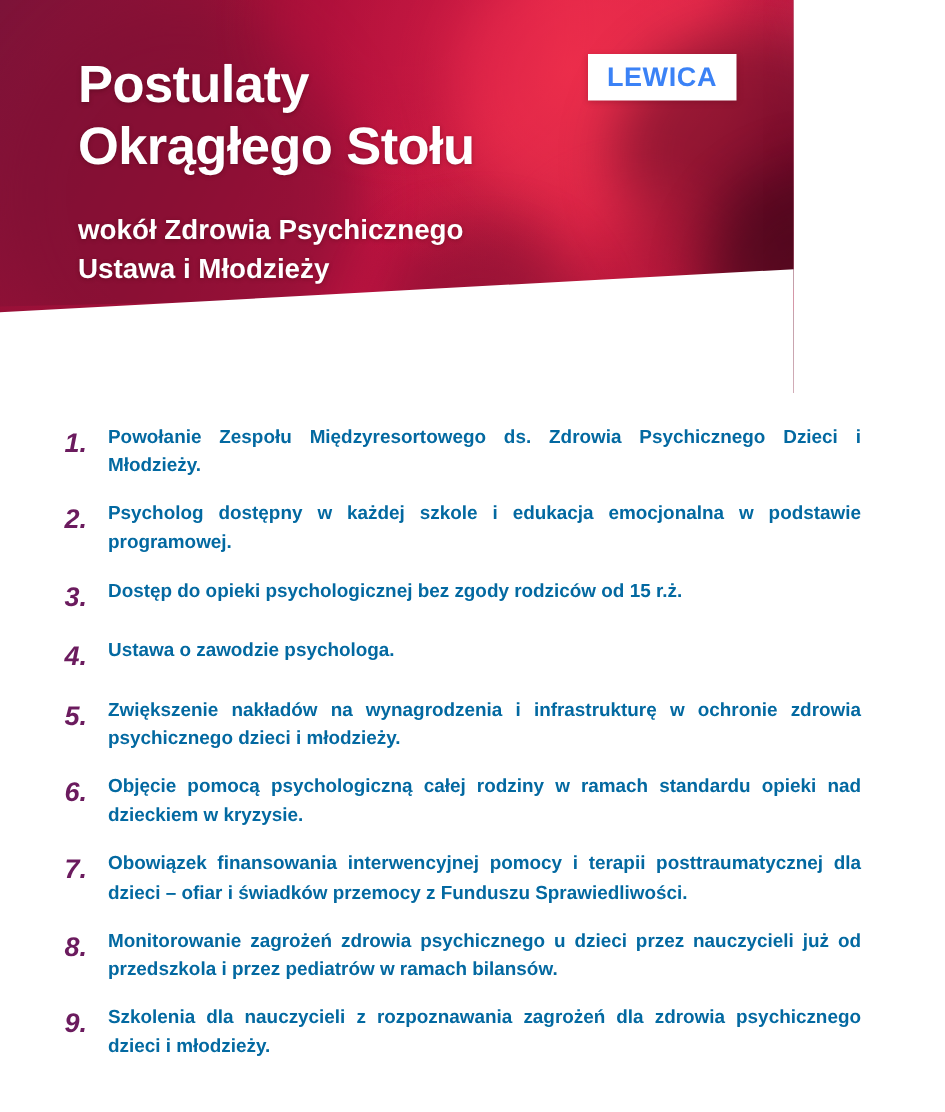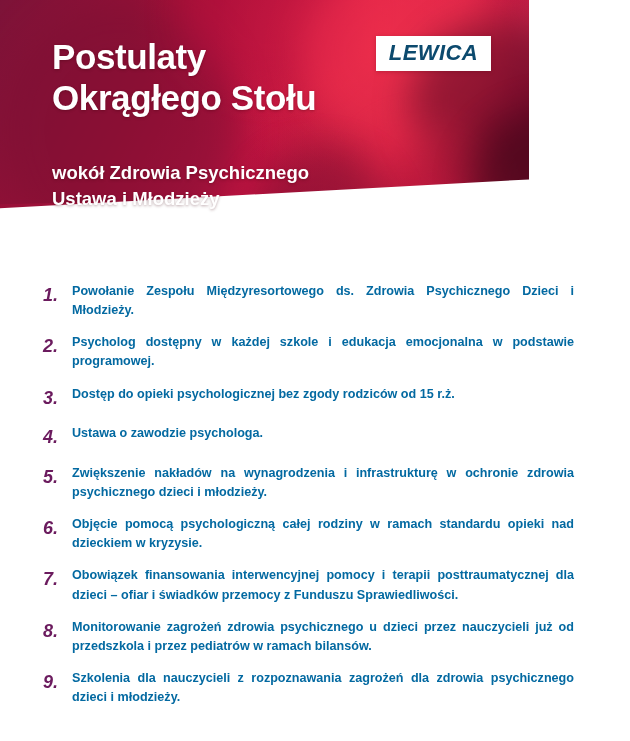--- a/index.html
+++ b/index.html
@@ -89,46 +89,44 @@
     font-weight: bold;
     letter-spacing: -0.4px;
     line-height: 1.18;
     text-shadow: 0 1px 3px rgba(60,0,15,0.35);
   }
   .subtitle-block {
     position: absolute;
     left: 52px;
     top: 140px;
     z-index: 4;
-    margin-top: 20px;
   }
   .subtitle-line {
     color: #ffffff;
     font-size: 18.5px;
     font-weight: bold;
     line-height: 1.42;
     text-shadow: 0 1px 3px rgba(60,0,15,0.35);
   }
 
   .logo {
     position: absolute;
     right: 38px;
     top: 36px;
     background: #ffffff;
     padding: 6px 13px 7px 13px;
     z-index: 5;
     box-shadow: 0 1px 4px rgba(70,0,20,0.25);
   }
   .logo-text {
-    color: #0c4a6e;
-    font-size: 22px;
+    color: #3b82f6;
+    font-size: 18px;
     font-weight: bold;
     letter-spacing: 0.4px;
     line-height: 1;
-    font-style: italic;
   }
 
   
   .list {
     position: relative;
     padding: 20px 30px 0 30px;
     box-sizing: border-box;
     width: 630px;
   }
   .item {

